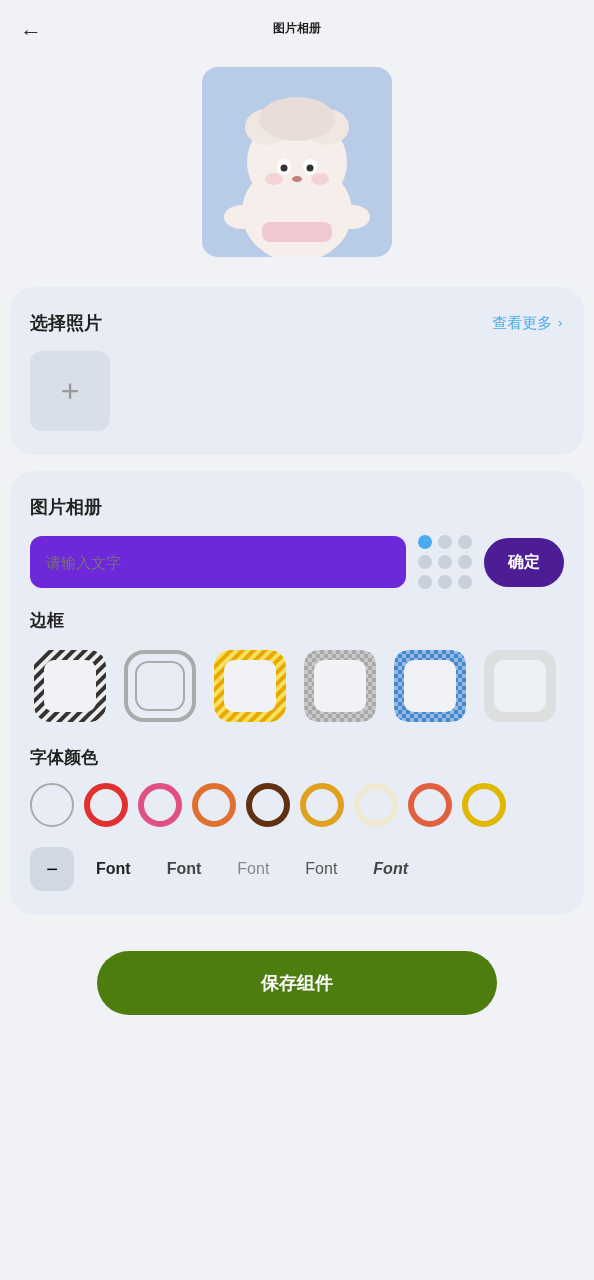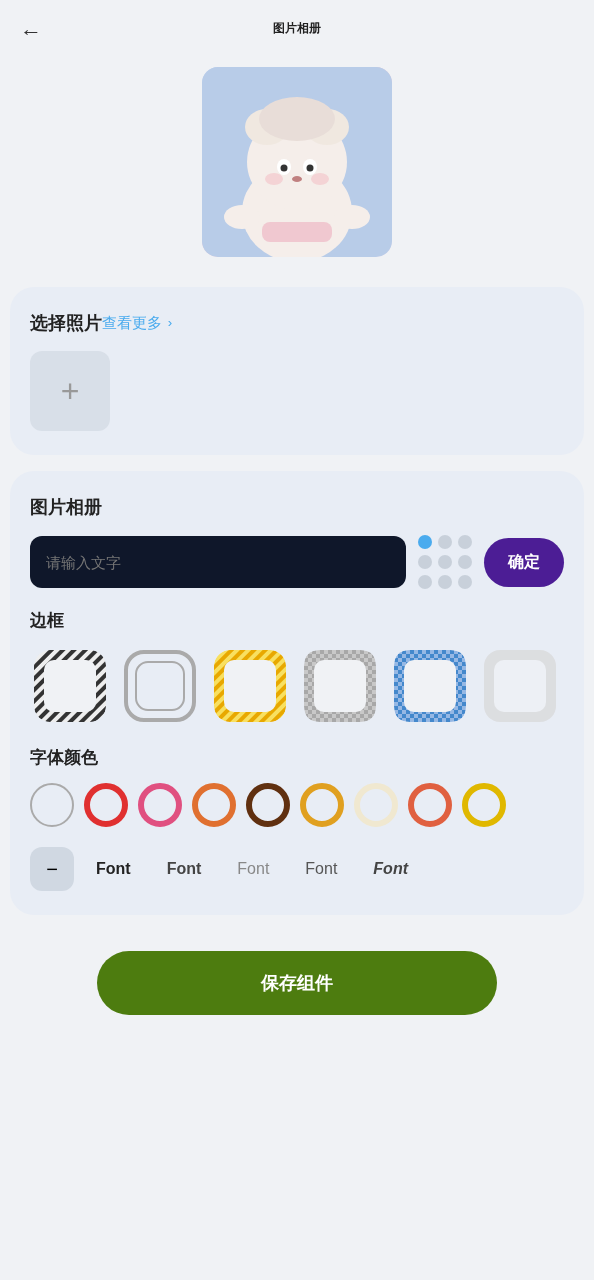--- a/index.html
+++ b/index.html
@@ -62,21 +62,21 @@
       background: #e8edf5;
       border-radius: 24px;
       margin: 0 10px 16px;
       padding: 24px 20px;
     }
 
     
     .section-header {
       display: flex;
       align-items: center;
-      justify-content: flex-start;
+      justify-content: space-between;
       margin-bottom: 16px;
     }
     .section-title {
       font-size: 18px;
       font-weight: 600;
       color: #222;
     }
     .view-more {
       display: flex;
       align-items: center;
@@ -114,21 +114,21 @@
       display: flex;
       align-items: center;
       gap: 12px;
       margin-top: 16px;
     }
     .text-input {
       flex: 1;
       height: 52px;
       border-radius: 12px;
       border: none;
-      background: #0f172a;
+      background: #6d28d9;
       padding: 0 16px;
       font-size: 15px;
       color: #aaa;
       outline: none;
     }
     .dot-grid {
       display: grid;
       grid-template-columns: repeat(3, 14px);
       grid-template-rows: repeat(3, 14px);
       gap: 6px;

